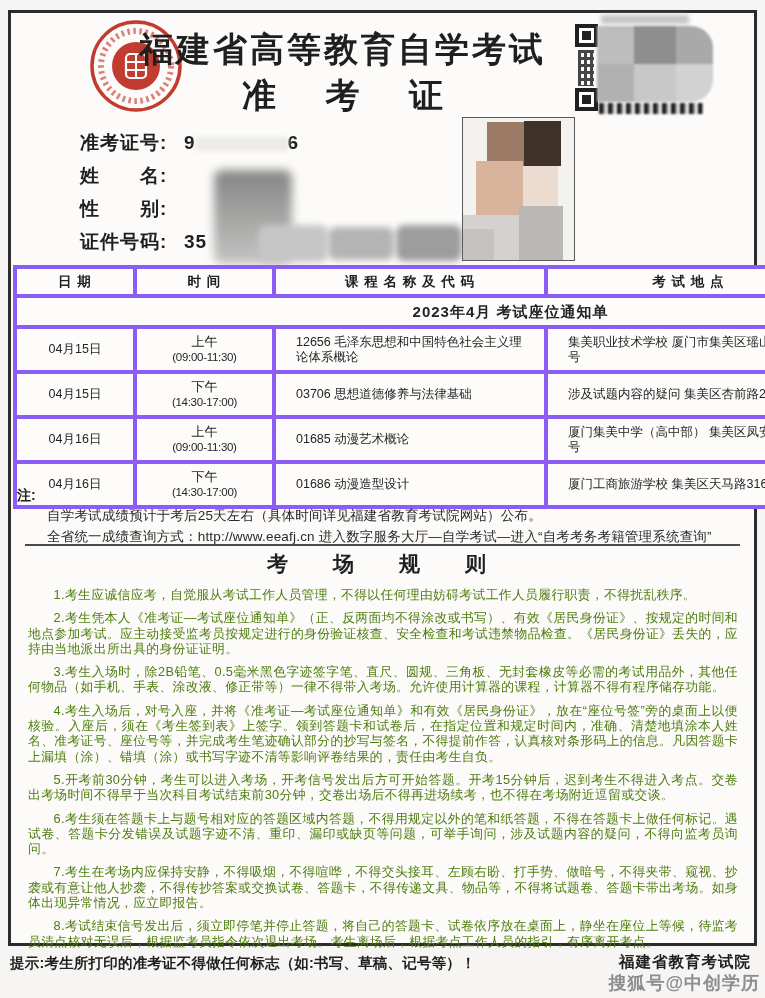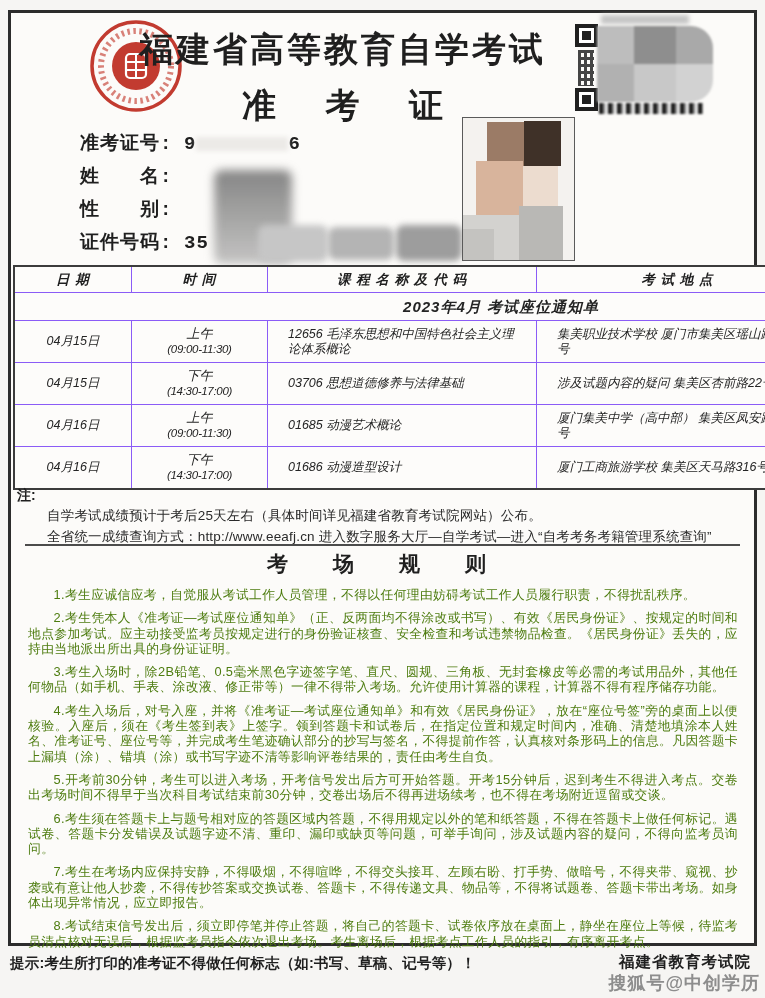--- a/index.html
+++ b/index.html
@@ -5,40 +5,40 @@
   html,body{margin:0;padding:0;}
   body{width:765px;height:998px;background:#efeeec;}
   .page{position:relative;width:765px;height:998px;background:#f6f5f3;
         font-family:"Liberation Sans","DejaVu Sans",sans-serif;color:#1f1f1f;overflow:hidden;}
   .cert{position:absolute;left:8px;top:10px;width:749px;height:936px;box-sizing:border-box;
         border:3px solid #2c2c2c;background:#fcfbf9;}
   
   .seal{position:absolute;left:77px;top:5px;width:96px;height:96px;}
   .titles{position:absolute;left:120px;right:200px;top:14px;text-align:center;}
   .org-title{font-size:34px;font-weight:700;letter-spacing:3px;white-space:nowrap;}
-  .doc-title{margin-top:10px;font-size:34px;font-weight:700;letter-spacing:20px;text-indent:20px;white-space:nowrap;}
+  .doc-title{font-size:34px;font-weight:700;letter-spacing:20px;text-indent:20px;white-space:nowrap;}
   .qr-wrap{position:absolute;left:564px;top:3px;width:173px;height:102px;}
   .finder{position:absolute;width:15px;height:15px;border:4px solid #202020;background:#fff;}
   .finder::after{content:"";position:absolute;left:3px;top:3px;width:9px;height:9px;background:#202020;}
   .finder-tl{left:0;top:8px;}
   .finder-bl{left:0;top:72px;}
   .qr-side-noise{position:absolute;left:3px;top:34px;width:16px;height:36px;opacity:.85;filter:blur(.4px);
     background:repeating-linear-gradient(180deg,#262626 0 3px,transparent 3px 7px),
                repeating-linear-gradient(90deg,#262626 0 3px,transparent 3px 6px);}
   .qr-bottom-noise{position:absolute;left:24px;top:87px;width:104px;height:11px;filter:blur(1px);
     background:repeating-linear-gradient(90deg,#1d1d1d 0 4px,#8a8a8a 4px 6px,#e8e8e8 6px 9px);}
   .qr-mosaic{position:absolute;left:22px;top:10px;width:116px;height:76px;display:grid;
     grid-template-columns:1fr 1.1fr 1fr;grid-template-rows:1fr 1fr;filter:blur(1.3px);
     border-radius:0 22px 22px 0;overflow:hidden;}
   .qr-mosaic span{display:block;}
   .qm1{background:#bdbdbd;} .qm2{background:#8e8e8e;} .qm3{background:#a9a9a9;}
   .qm4{background:#b1b1b1;} .qm5{background:#c8c8c8;} .qm6{background:#d2d2d2;}
   .qr-topnote{position:absolute;left:26px;top:-1px;width:88px;height:9px;background:#c5c5c5;filter:blur(2px);}
   
-  .field{position:absolute;left:69px;font-size:19px;font-weight:700;letter-spacing:1px;white-space:nowrap;font-family:Liberation Mono, monospace;}
+  .field{position:absolute;left:69px;font-size:19px;font-weight:700;letter-spacing:1px;white-space:nowrap;}
   .field .label{display:inline-block;width:104px;}
   .f1{top:117px;} .f2{top:150px;} .f3{top:183px;} .f4{top:216px;}
   .gap-redact{display:inline-block;width:92px;height:14px;background:#eceae7;filter:blur(2px);vertical-align:middle;}
   .redact{position:absolute;border-radius:8px;}
   .redact-name{left:203px;top:157px;width:78px;height:94px;filter:blur(5px);
     background:linear-gradient(180deg,rgba(100,100,100,.78),rgba(150,150,150,.55));}
   .redact-id1{left:247px;top:212px;width:70px;height:37px;background:#c6c6c6;filter:blur(3px);}
   .redact-id2{left:317px;top:214px;width:66px;height:33px;background:#b4b4b4;filter:blur(3px);}
   .redact-id3{left:385px;top:212px;width:66px;height:36px;background:#9d9d9d;filter:blur(3px);}
   .photo{position:absolute;left:451px;top:104px;width:111px;height:142px;border:1px solid #5a5a5a;
@@ -47,21 +47,21 @@
   .px-hair1{left:22%;top:3%;width:33%;height:35%;background:#9b7b66;}
   .px-hair2{left:55%;top:2%;width:33%;height:32%;background:#3f3128;}
   .px-face{left:12%;top:30%;width:42%;height:42%;background:#d8b49c;}
   .px-face2{left:54%;top:34%;width:32%;height:38%;background:#ecdccf;}
   .px-body1{left:0;top:68%;width:58%;height:32%;background:#d3d2cf;}
   .px-body2{left:50%;top:62%;width:40%;height:38%;background:#b9b8b5;}
   .px-shoulder{left:0;top:78%;width:28%;height:22%;background:#c4c3c0;}
   
   table.seat{position:absolute;left:2px;top:252px;width:733px;border-collapse:collapse;table-layout:fixed;
     border:2px solid #3c3c3c;background:#fdfcfa;}
-  .seat td,.seat th{border:1px solid #8b5cf6;padding:1px 20px;overflow:hidden;font-style:italic;}
+  .seat td,.seat th{border:4px solid #8b5cf6;padding:1px 20px;overflow:hidden;}
   .seat .title-row td{height:25px;font-size:15px;font-weight:700;text-align:center;letter-spacing:1px;}
   .seat thead th{height:23px;font-size:13.5px;font-weight:700;text-align:center;letter-spacing:1px;}
   .seat tbody td{height:39px;font-size:12.5px;line-height:15px;color:#242424;}
   .c-date{width:76px;text-align:center;font-size:13px;}
   .c-time{width:95px;text-align:center;}
   .c-course{width:228px;}
   .c-loc{width:241px;}
   .c-room{width:44px;} .c-seat{width:43px;}
   .t-session{font-size:13px;} .t-hours{font-size:11.5px;letter-spacing:-0.3px;}
   .smudge{display:block;margin:3px auto;width:82%;height:22px;border-radius:4px;filter:blur(3px);}

